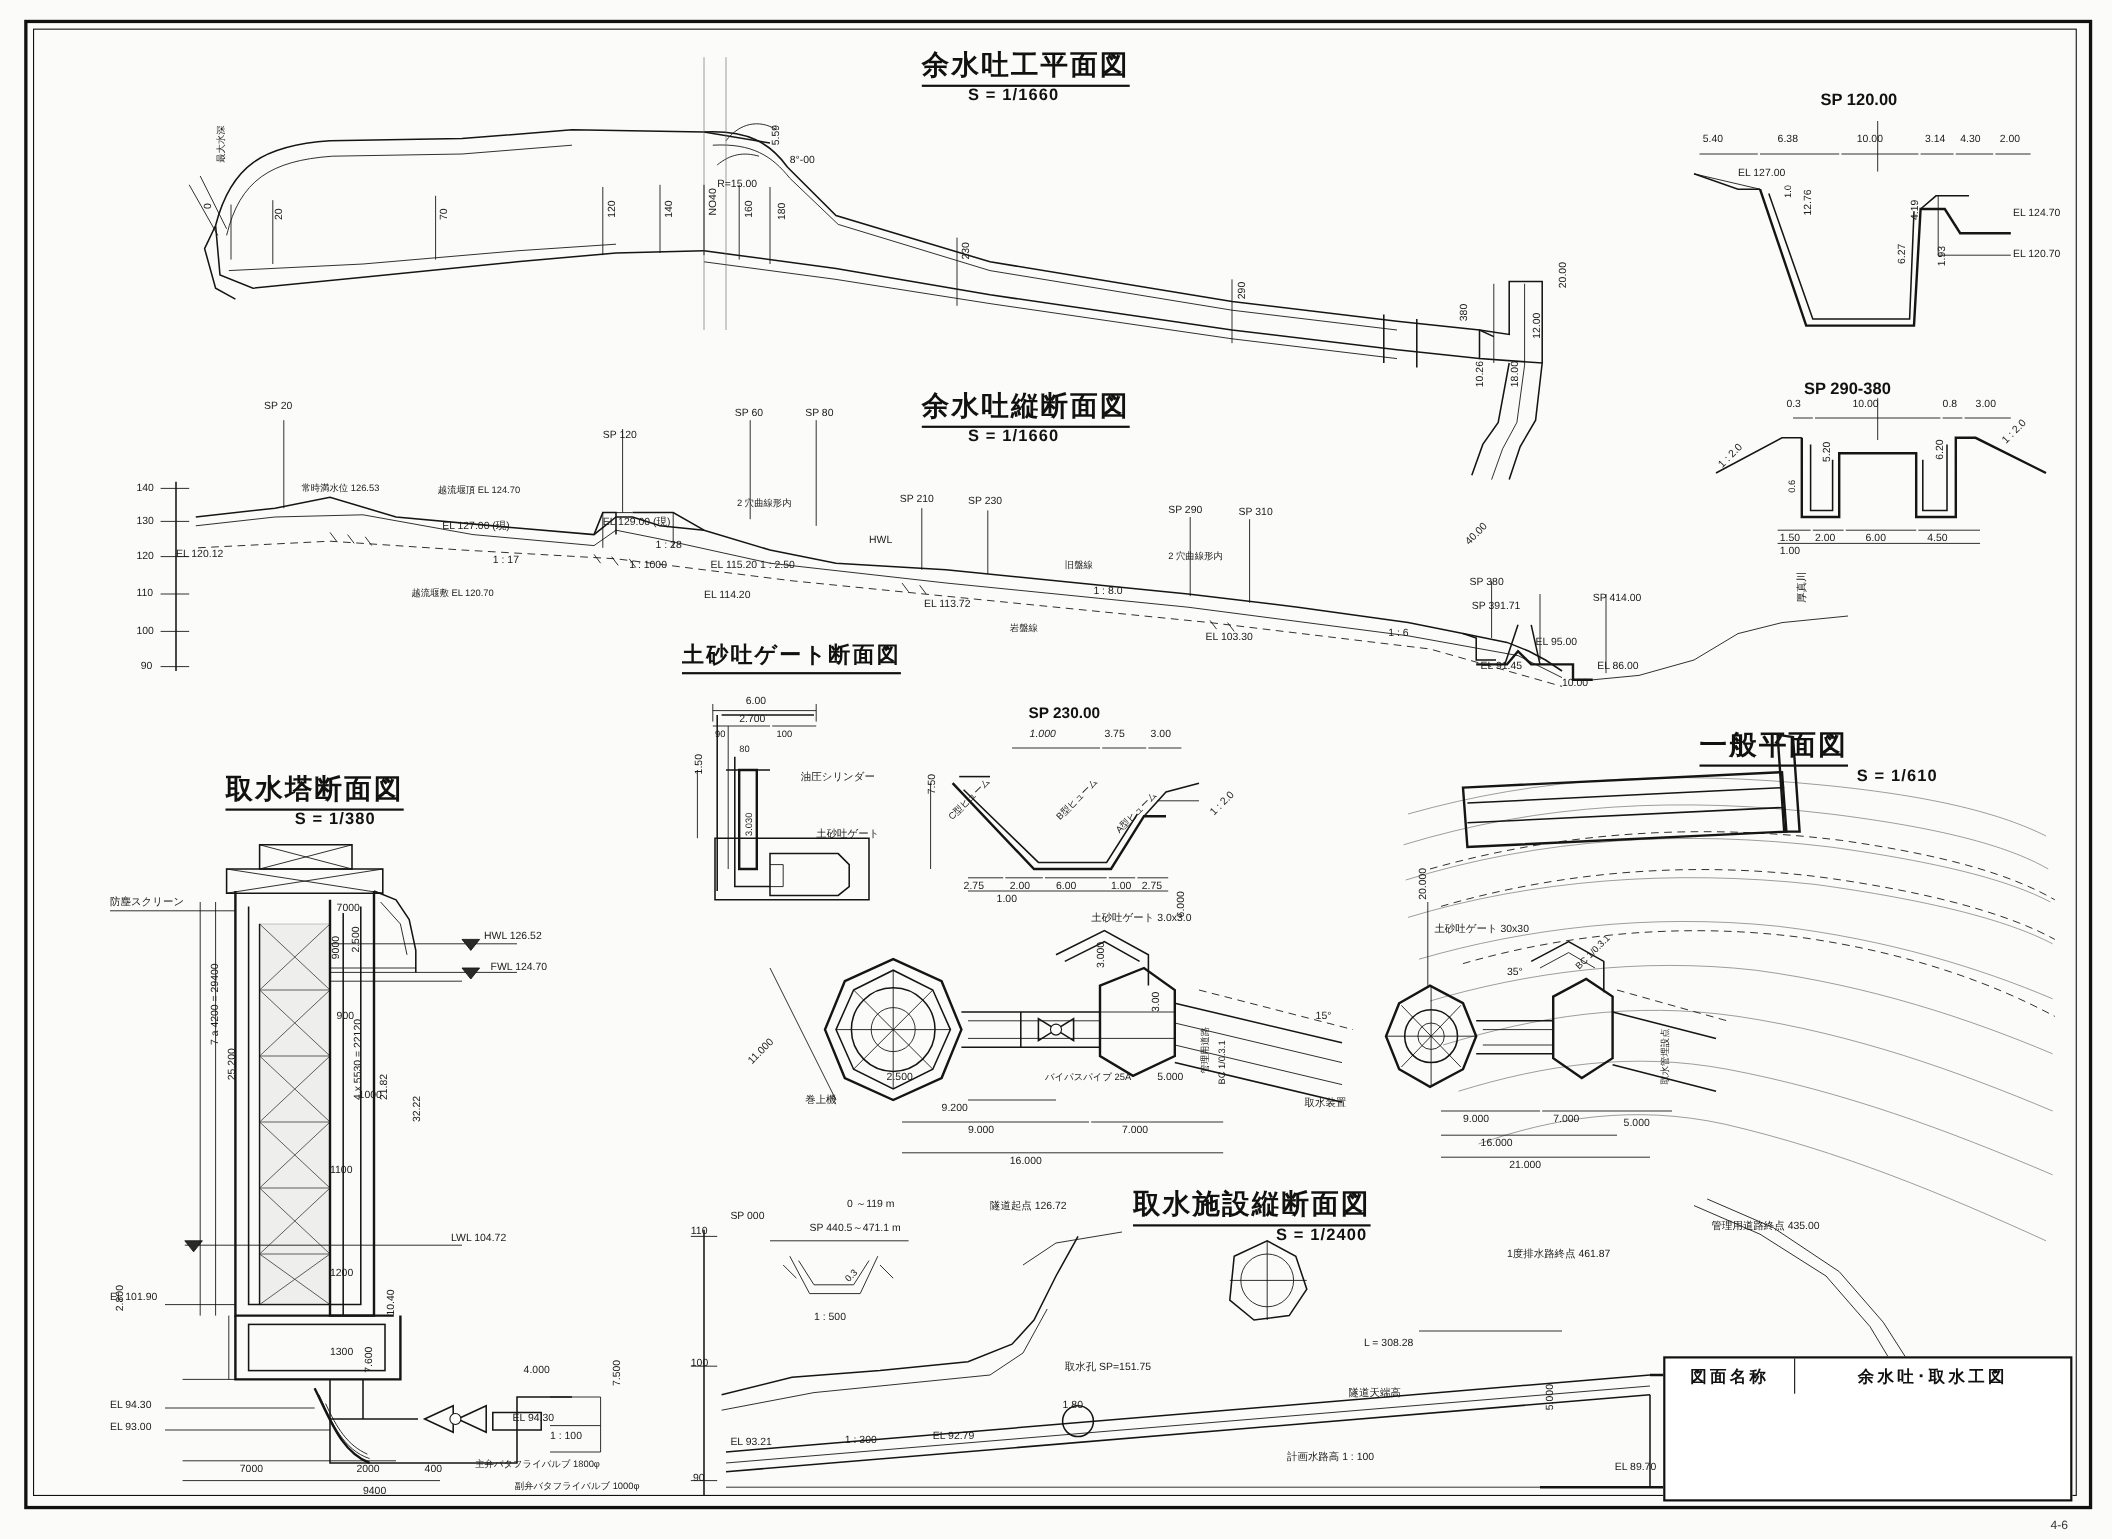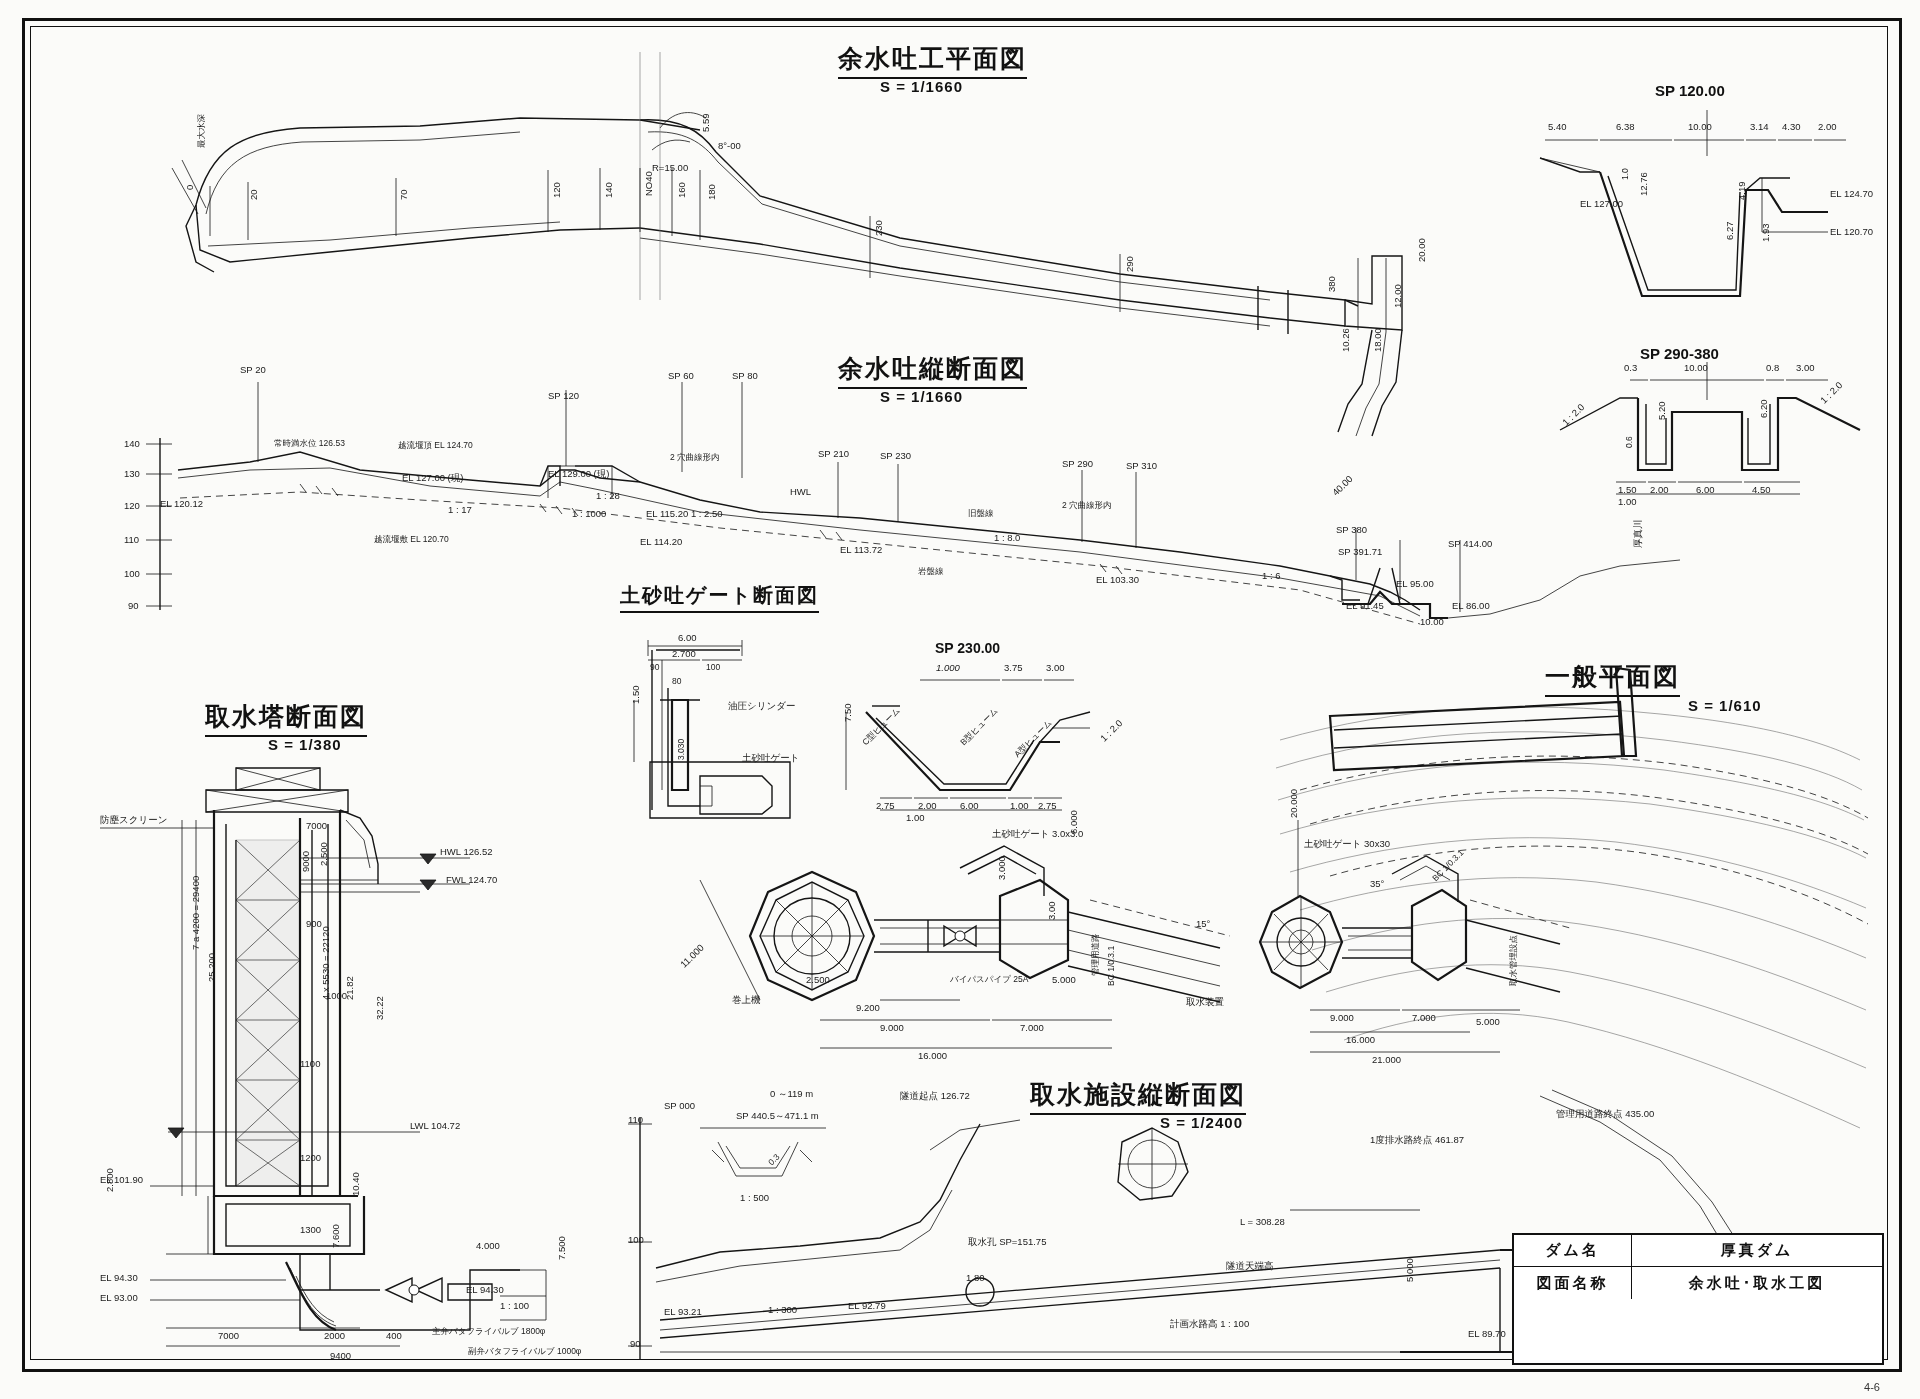--- a/index.html
+++ b/index.html
@@ -170,21 +170,21 @@
   <div class="lbl sm" style="left:1616px;top:121px;">6.38</div>
   <div class="lbl sm" style="left:1688px;top:121px;">10.00</div>
   <div class="lbl sm" style="left:1750px;top:121px;">3.14</div>
   <div class="lbl sm" style="left:1782px;top:121px;">4.30</div>
   <div class="lbl sm" style="left:1818px;top:121px;">2.00</div>
   <div class="lbl sm rot90" style="left:1638px;top:196px;">12.76</div>
   <div class="lbl xs rot90" style="left:1620px;top:180px;">1.0</div>
   <div class="lbl sm rot90" style="left:1736px;top:200px;">4.19</div>
   <div class="lbl sm rot90" style="left:1724px;top:240px;">6.27</div>
   <div class="lbl sm rot90" style="left:1760px;top:242px;">1.93</div>
-  <div class="lbl sm" style="left:1580px;top:152px;margin-top:46px;">EL 127.00</div>
+  <div class="lbl sm" style="left:1580px;top:152px;">EL 127.00</div>
   <div class="lbl sm" style="left:1830px;top:188px;">EL 124.70</div>
   <div class="lbl sm" style="left:1830px;top:226px;">EL 120.70</div>
 
   <svg width="1920" height="1399">
     <path class="ln thin" d="M1707,362 L 1707,400"></path>
     <path class="ln med" d="M1560,430 L 1620,398 L 1638,398"></path>
     <path class="ln thick" d="M1638,398 L 1638,470 L 1672,470 L 1672,412 L 1742,412 L 1742,470 L 1778,470 L 1778,398 L 1796,398 L 1860,430"></path>
     <path class="ln med" d="M1646,404 L 1646,464 L 1666,464 L 1666,418"></path>
     <path class="ln med" d="M1748,418 L 1748,464 L 1770,464 L 1770,404"></path>
     <g class="ln thin">
@@ -669,24 +669,20 @@
   <div class="lbl sm" style="left:1468px;top:1328px;">EL 89.70</div>
   <div class="lbl sm" style="left:1546px;top:1356px;">EL 89.43</div>
   <div class="lbl sm" style="left:768px;top:1304px;">1 : 300</div>
   <div class="lbl sm rot90" style="left:1404px;top:1282px;">5.000</div>
   <div class="lbl sm" style="left:966px;top:1272px;">1.80</div>
   <div class="lbl sm" style="left:740px;top:1192px;">1 : 500</div>
   <div class="lbl xs rot45" style="left:766px;top:1160px;">0.3</div>
 
   <div id="titleblock">
     <div class="row">
-      <div class="c1">ダム名</div>
-      <div class="c2">厚真ダム</div>
-    </div>
-    <div class="row">
       <div class="c1">図面名称</div>
       <div class="c2">余水吐･取水工図</div>
     </div>
   </div>
 
   <div class="corner-note">4-6</div>
 
 </div>
 
 </body></html>

